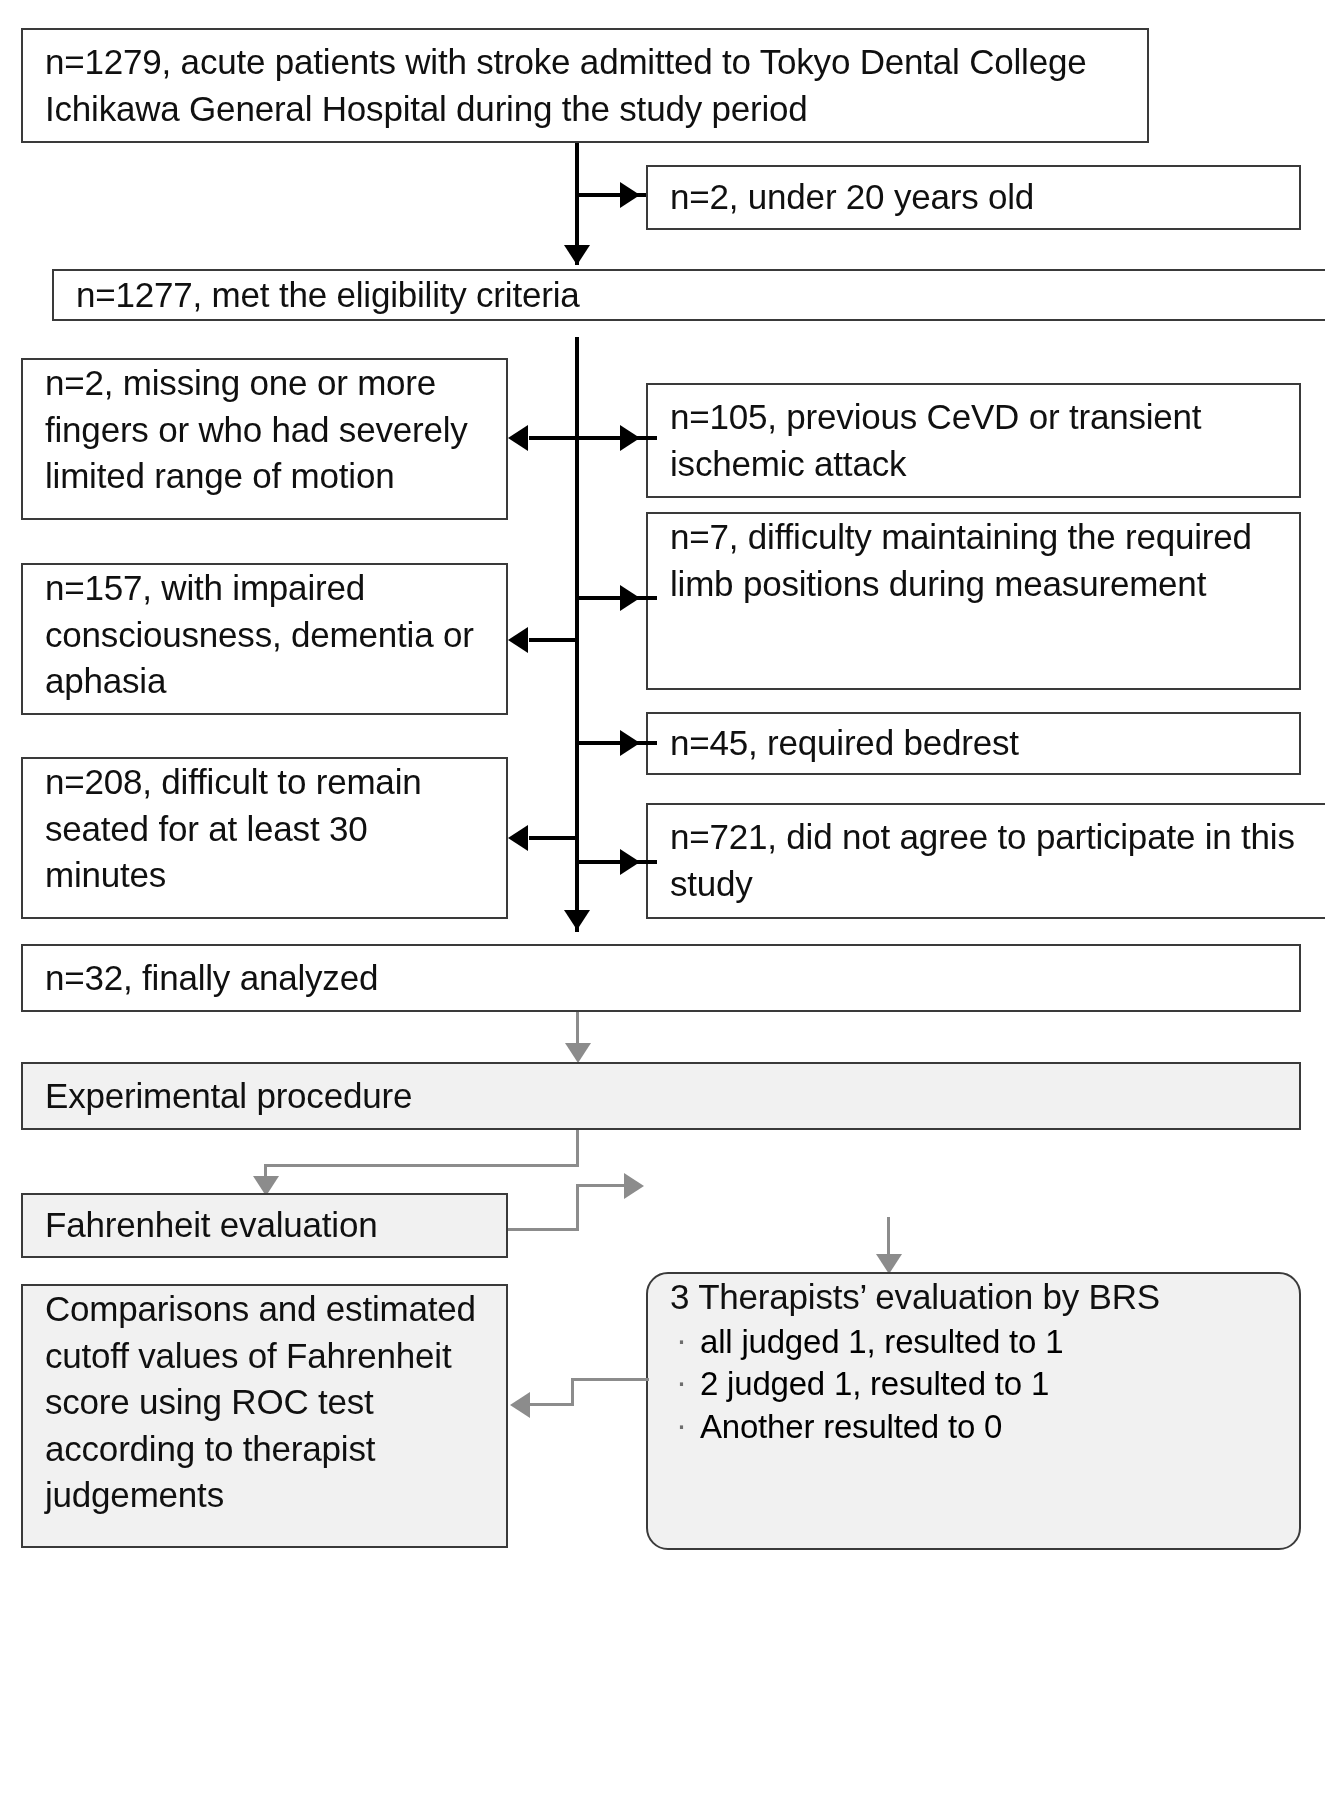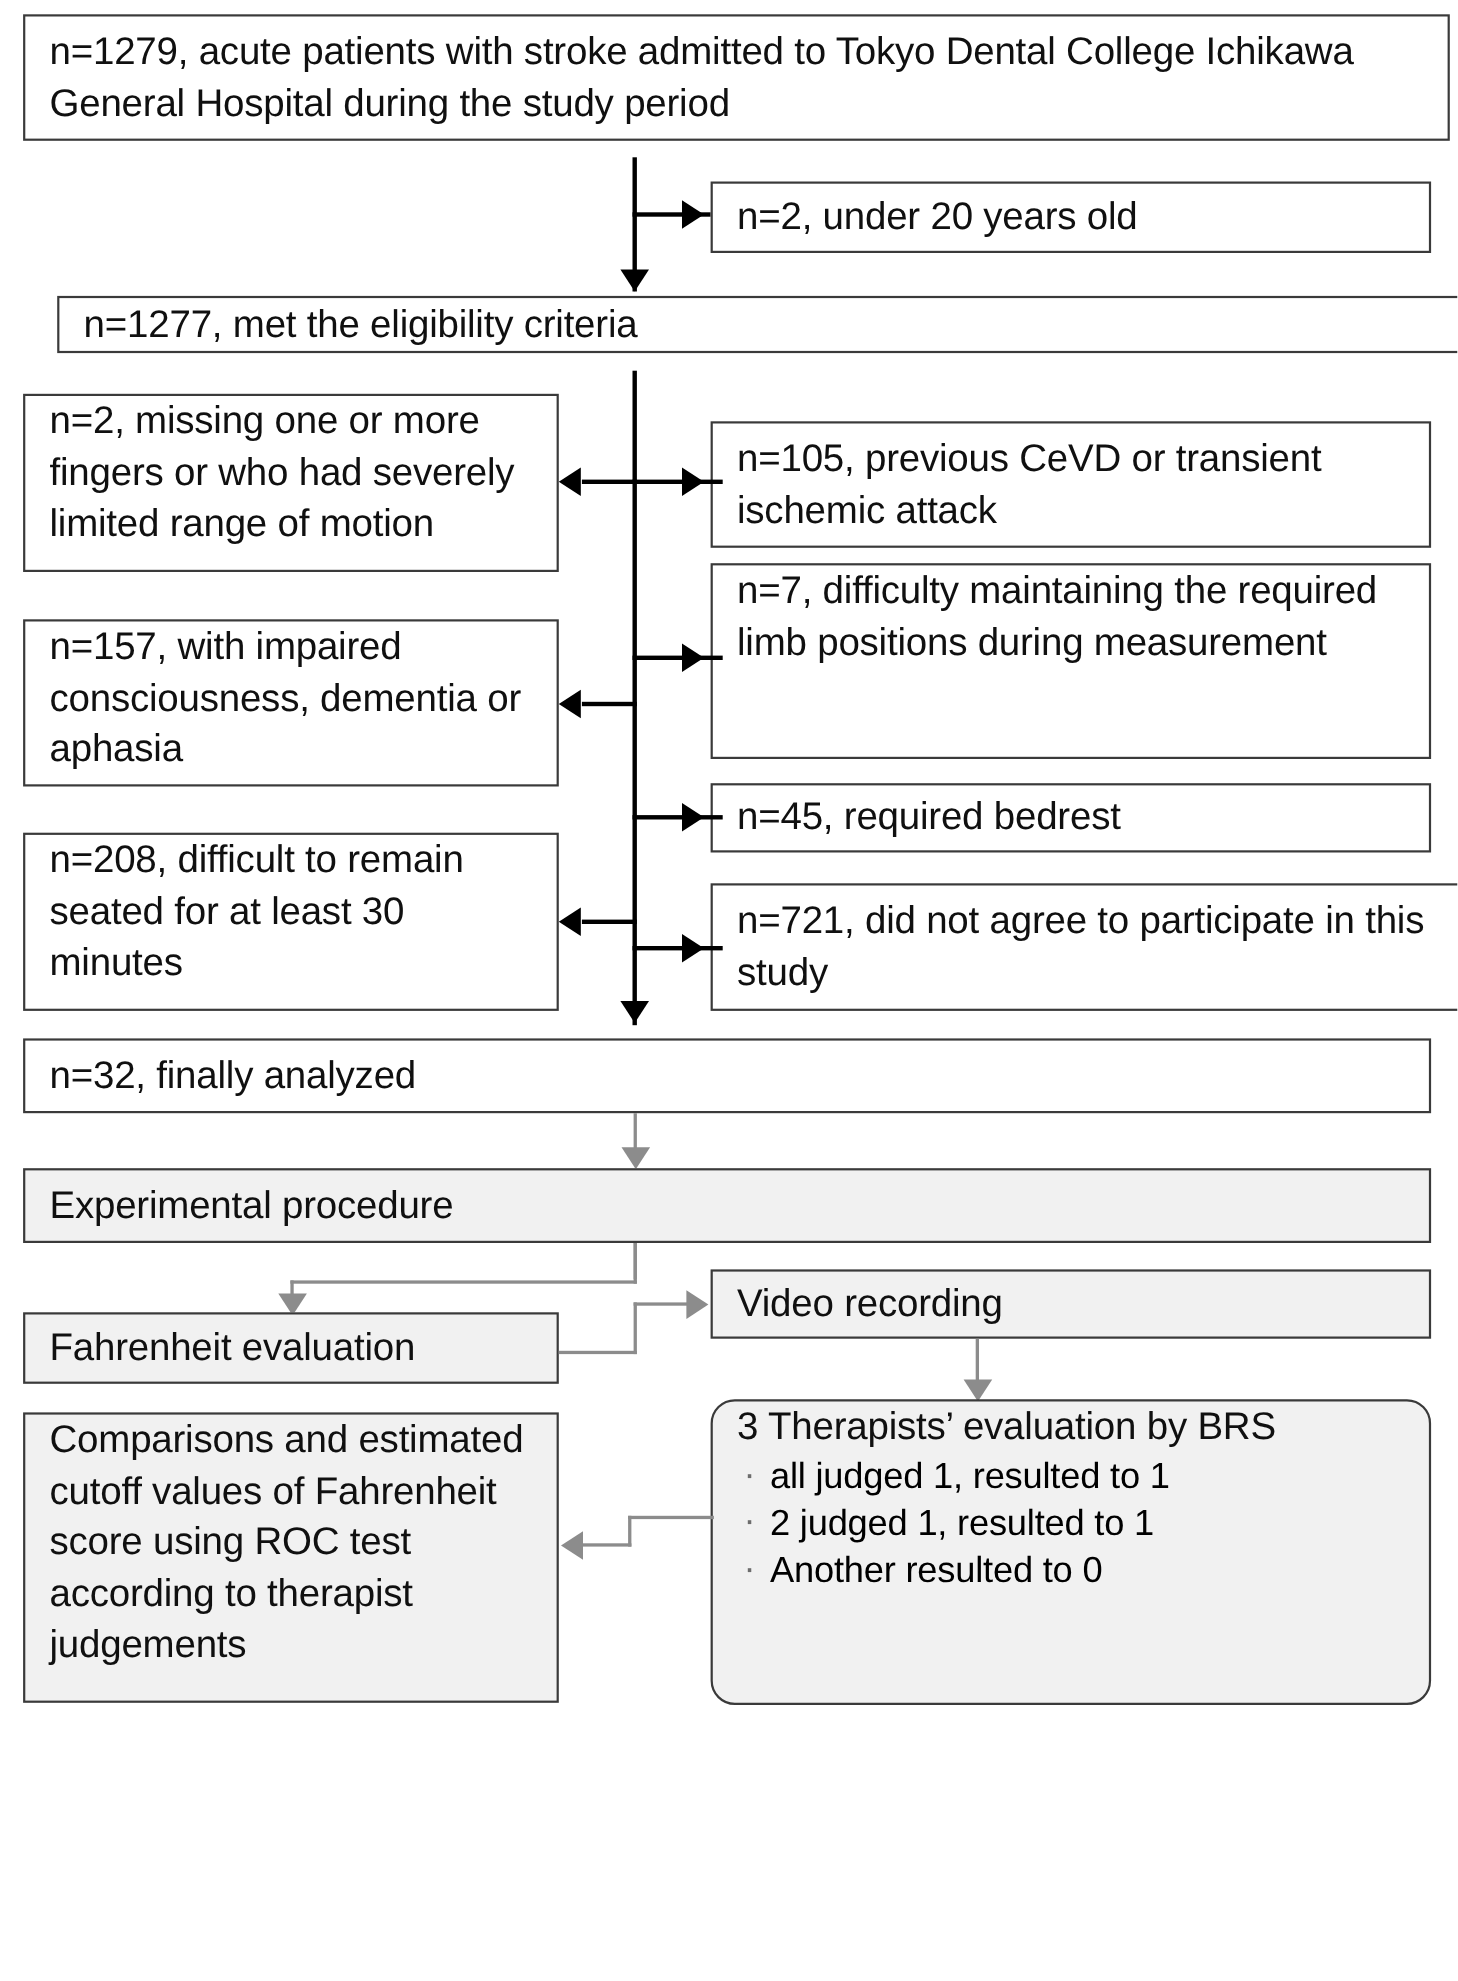--- a/index.html
+++ b/index.html
@@ -50,21 +50,21 @@
   .ar.left{border-top:13px solid transparent;border-bottom:13px solid transparent;border-right:20px solid #000;}
   .ar.down.grey{border-left:13px solid transparent;border-right:13px solid transparent;border-top:20px solid #8c8c8c;}
   .ar.right.grey{border-top:13px solid transparent;border-bottom:13px solid transparent;border-left:20px solid #8c8c8c;}
   .ar.left.grey{border-top:13px solid transparent;border-bottom:13px solid transparent;border-right:20px solid #8c8c8c;}
 </style>
 </head>
 <body>
 
 <div id="canvas">
 
-  <div class="box" style="left:21px;top:13px;width:1297px;height:115px;">
+  <div class="box" style="left:21px;top:28px;width:1128px;height:115px;">
     <span class="txt">n=1279, acute patients with stroke admitted to Tokyo Dental College Ichikawa General Hospital during the study period</span>
   </div>
 
   <div class="ln" style="left:575px;top:143px;width:4px;height:122px;"></div>
   <div class="ar down" style="left:564px;top:245px;"></div>
 
   <div class="ln" style="left:575px;top:193px;width:82px;height:4px;"></div>
   <div class="ar right" style="left:620px;top:182px;"></div>
 
   <div class="box" style="left:646px;top:165px;width:655px;height:65px;">
@@ -138,23 +138,20 @@
     <span class="txt">Experimental procedure</span>
   </div>
 
   <div class="ln grey" style="left:576px;top:1130px;width:3px;height:37px;"></div>
   <div class="ln grey" style="left:264px;top:1164px;width:315px;height:3px;"></div>
   <div class="ln grey" style="left:264px;top:1164px;width:3px;height:22px;"></div>
   <div class="ar down grey" style="left:253px;top:1176px;"></div>
 
   <div class="ln grey" style="left:576px;top:1130px;width:3px;height:33px;"></div>
 
-  <div class="box shaded" style="left:646px;top:1154px;width:655px;height:63px;">
-    <span class="txt">Video recording</span>
-  </div>
 
   <div class="ln grey" style="left:576px;top:1184px;width:60px;height:3px;"></div>
   <div class="ar right grey" style="left:624px;top:1173px;"></div>
 
   <div class="box shaded" style="left:21px;top:1193px;width:487px;height:65px;">
     <span class="txt">Fahrenheit evaluation</span>
   </div>
 
   <div class="ln grey" style="left:508px;top:1228px;width:71px;height:3px;"></div>
   <div class="ln grey" style="left:576px;top:1184px;width:3px;height:47px;"></div>

